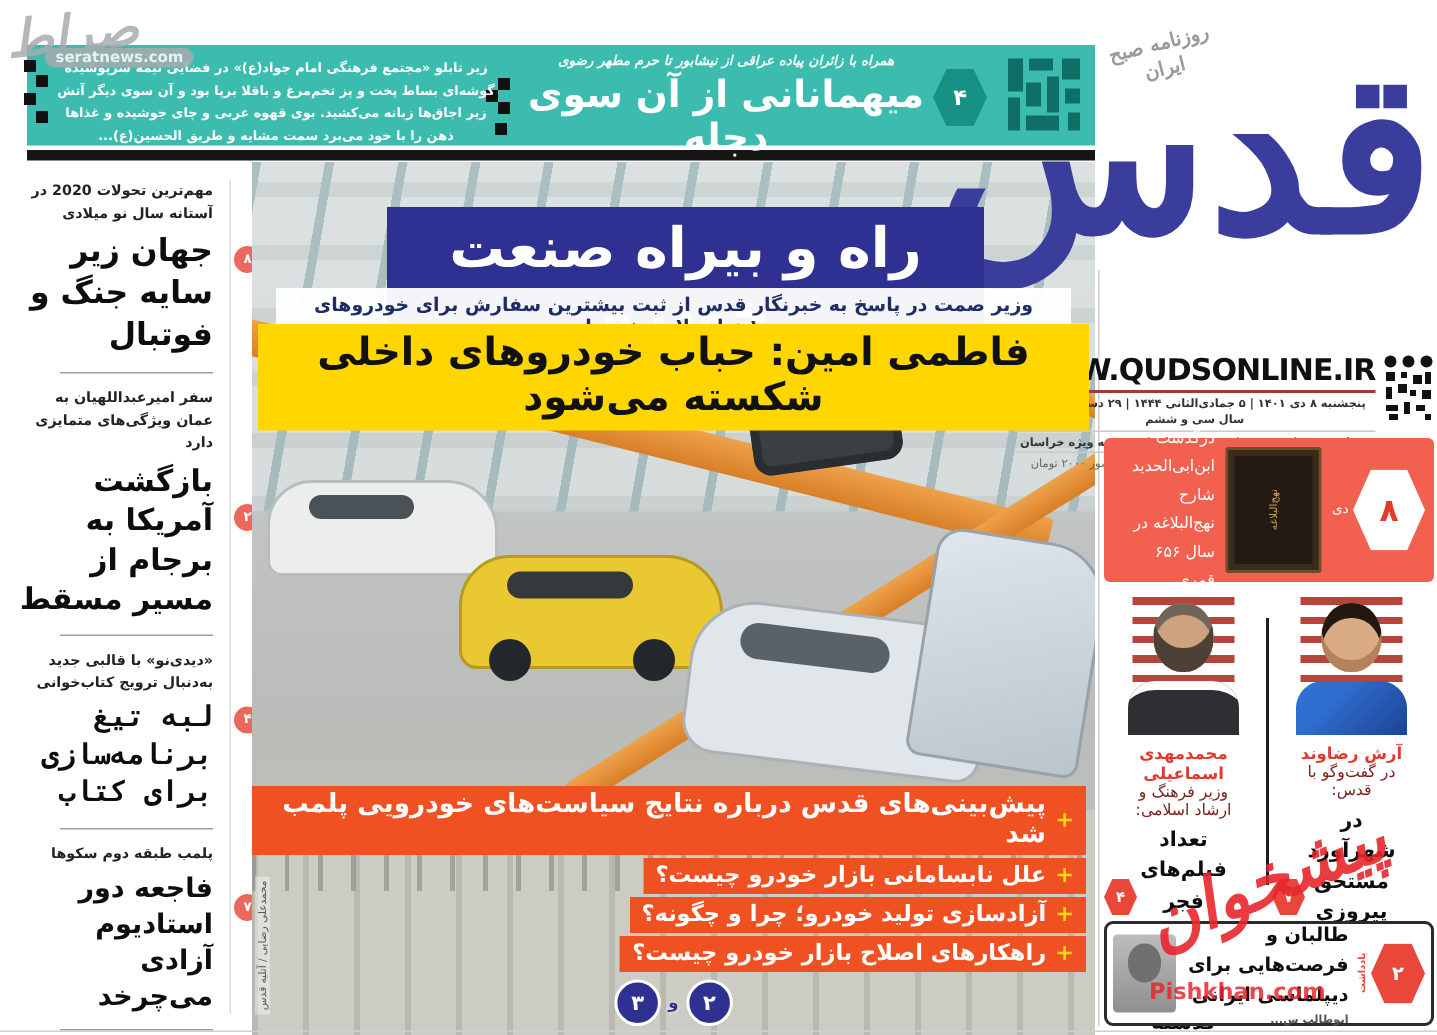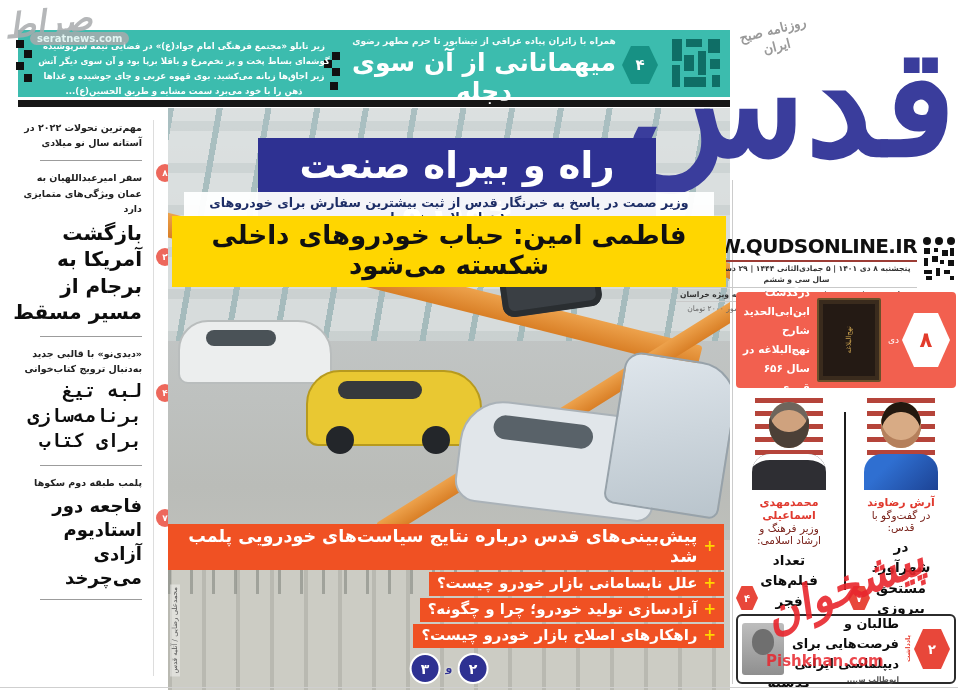--- a/index.html
+++ b/index.html
@@ -14,21 +14,21 @@
   .serat .pill{position:absolute;top:26px;left:26px;background:#a9abad;color:#fff;
       font-size:10px;font-weight:bold;padding:1px 7px;border-radius:8px;}
 
   
   .banner{position:absolute;left:18px;top:30px;width:712px;height:67px;background:#3cbcae;z-index:5;}
   .banner .kufic{position:absolute;right:6px;top:5px;}
   .banner .hexbadge{position:absolute;right:72px;top:16px;width:36px;height:38px;background:#179184;
       clip-path:polygon(25% 0,75% 0,100% 50%,75% 100%,25% 100%,0 50%);
       color:#fff;font-weight:bold;font-size:15px;display:flex;align-items:center;justify-content:center;}
   .banner .head-block{position:absolute;right:112px;top:6px;width:268px;text-align:center;color:#fff;}
-  .banner .b-kicker{font-size:9px;font-weight:bold;opacity:.95;}
+  .banner .b-kicker{font-size:9px;font-weight:bold;opacity:.95;font-style:italic;}
   .banner .b-head{font-size:25px;font-weight:900;letter-spacing:-.5px;margin-top:2px;}
   .banner .pxdeco{position:absolute;width:8px;height:8px;background:#111;}
   .banner .pxA{right:390px;top:22px;box-shadow:-8px 8px 0 #111,0 16px 0 #111,-2px 30px 0 0 #111;}
   .banner .pxB{left:-2px;top:10px;box-shadow:8px 10px 0 #111,0 22px 0 #111,8px 34px 0 #111;}
   .banner .teaser{position:absolute;left:16px;top:9px;width:300px;color:#fdfefe;
       font-size:8.6px;font-weight:bold;line-height:1.75;text-align:center;}
 
   .blackbar{position:absolute;left:18px;top:100px;width:712px;height:7px;background:#161616;}
   .bottomline{position:absolute;left:0;bottom:2px;width:958px;height:1px;background:#cfcfcf;}
 
@@ -114,21 +114,21 @@
 
   
   .calbox{position:absolute;left:4px;right:2px;top:292px;height:96px;background:#f2604f;border-radius:4px;
       display:flex;direction:rtl;align-items:center;padding:0 6px;gap:7px;}
   .cal-hex{width:48px;height:54px;background:#fff;clip-path:polygon(25% 0,75% 0,100% 50%,75% 100%,25% 100%,0 50%);
       display:flex;align-items:center;justify-content:center;color:#e23b2b;font-size:21px;font-weight:900;flex:0 0 auto;}
   .cal-month{color:#fff;font-size:9px;font-weight:normal;margin-right:-4px;}
   .book{width:60px;height:80px;flex:0 0 auto;background:#241a14;border:2px solid #6b4f2a;border-radius:2px;
       box-shadow:inset 0 0 0 4px #3a2b1d;display:flex;align-items:center;justify-content:center;}
   .book span{color:#c8a04e;font-size:7px;writing-mode:vertical-rl;transform:rotate(180deg);}
-  .cal-text{color:#fff;font-size:10.5px;font-weight:bold;line-height:1.8;text-align:right;flex:1;}
+  .cal-text{color:#fff;font-size:10.5px;font-weight:normal;line-height:1.8;text-align:right;flex:1;}
 
   
   .duo{position:absolute;left:2px;right:2px;top:398px;height:196px;display:flex;direction:rtl;gap:0;}
   .duo-col{position:relative;flex:1;padding:0 21px;}
   .duo-div{width:2px;background:#1c1c1c;margin:14px 0 4px;}
   .stripes{position:relative;height:92px;background:repeating-linear-gradient(180deg,#b5443a 0 5px,rgba(0,0,0,0) 5px 13px);}
   .portrait{position:absolute;left:50%;transform:translateX(-50%);bottom:0;width:74px;height:90px;overflow:hidden;}
   .head{position:absolute;left:50%;transform:translateX(-50%);top:2px;width:40px;height:46px;border-radius:48%;}
   .torso{position:absolute;left:50%;transform:translateX(-50%);bottom:-6px;width:74px;height:42px;border-radius:18px 18px 0 0;}
   .p-foot .head{background:#d8ab85;box-shadow:inset 0 -8px 0 #b5805c, inset 0 10px 0 #23180f;}
@@ -189,21 +189,22 @@
     </div>
     <div class="pxdeco pxA"></div>
     <div class="teaser">زیر تابلو «مجتمع فرهنگی امام جواد(ع)» در فضایی نیمه سرپوشیده گوشه‌ای بساط پخت و پز تخم‌مرغ و باقلا برپا بود و آن سوی دیگر آتش زیر اجاق‌ها زبانه می‌کشید. بوی قهوه عربی و چای جوشیده و غذاها ذهن را با خود می‌برد سمت مشایه و طریق الحسین(ع)...</div>
     <div class="pxdeco pxB"></div>
   </div>
   <div class="blackbar"></div>
 
   <div class="side-rule"></div>
   <div class="sidebar rtl">
     <div class="side-item">
-      <div class="s-kicker">مهم‌ترین تحولات ۲۰۲۲ در آستانه سال نو میلادی</div>
+      <div class="s-kicker">مهم‌ترین تحولات 2020 در آستانه سال نو میلادی</div>
+      <div class="s-title t1">جهان زیر سایه جنگ و فوتبال</div>
       <div class="s-badge" style="top:44px">۸</div>
     </div>
     <hr class="s-sep">
     <div class="side-item">
       <div class="s-kicker">سفر امیرعبداللهیان به عمان ویژگی‌های متمایزی دارد</div>
       <div class="s-title t2">بازگشت آمریکا به برجام از مسیر مسقط</div>
       <div class="s-badge" style="top:78px">۲</div>
     </div>
     <hr class="s-sep">
     <div class="side-item">

